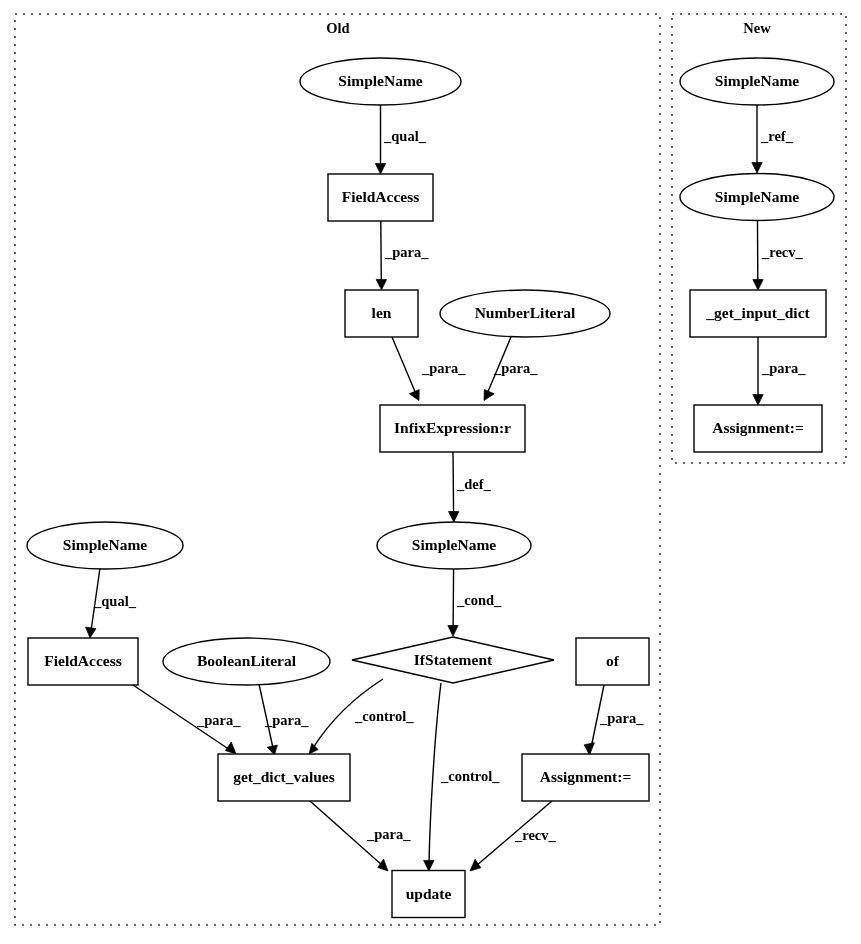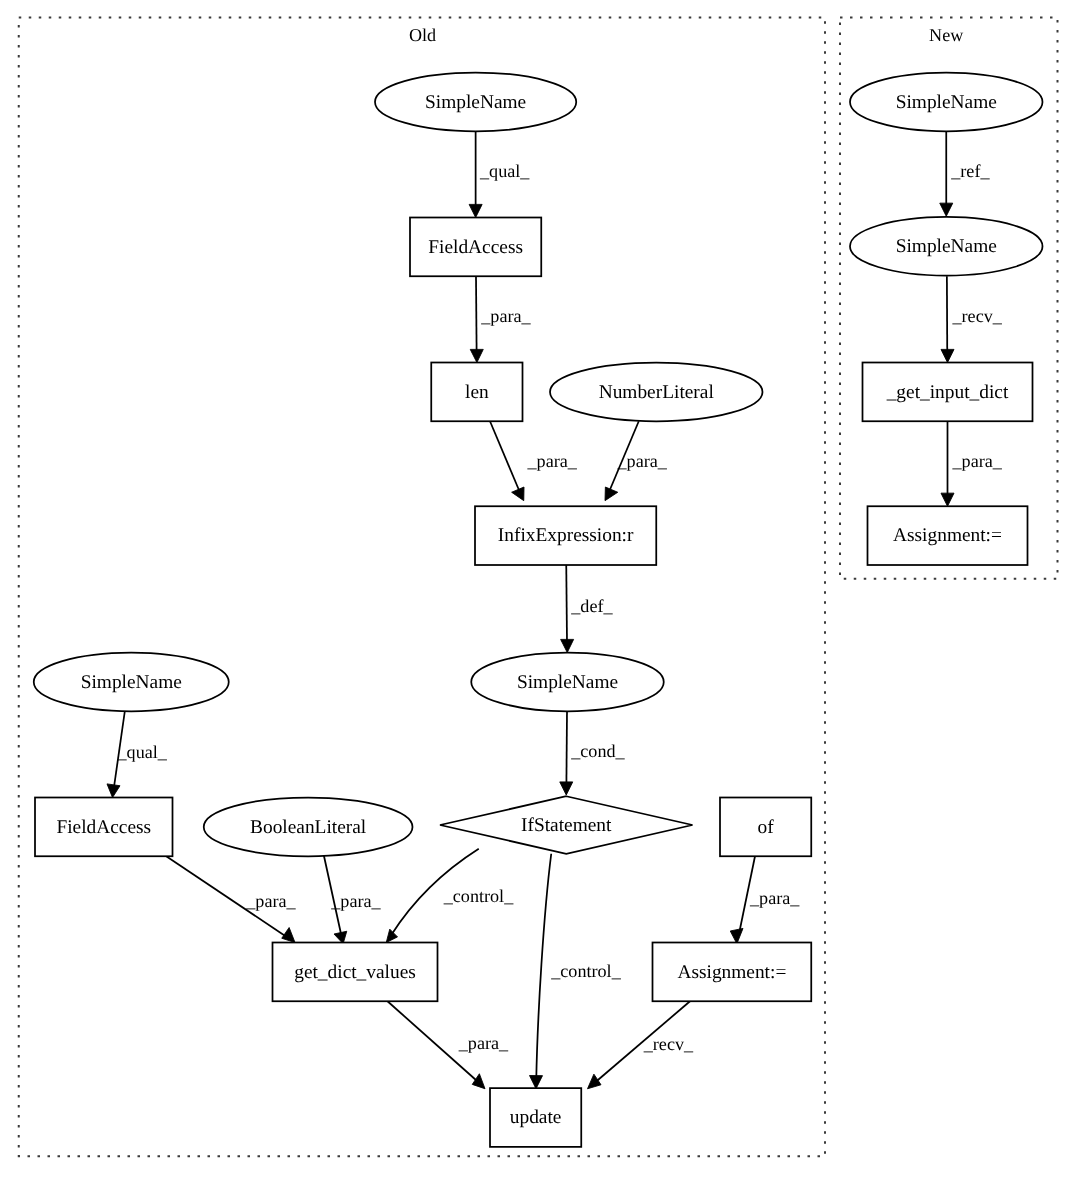--- a/index.html
+++ b/index.html
@@ -10,20 +10,21 @@
   body {
     width: 861px;
     height: 944px;
     font-family: "Liberation Serif", "DejaVu Serif", serif;
     overflow: hidden;
   }
   #graph-root {
     position: relative;
     width: 861px;
     height: 676px;
+    font-weight: bold;
   }
   svg#graph-svg {
     display: block;
     width: 861px;
     height: 944px;
   }
   .cluster-box {
     fill: none;
     stroke: #3a3a3a;
     stroke-width: 1.6;

